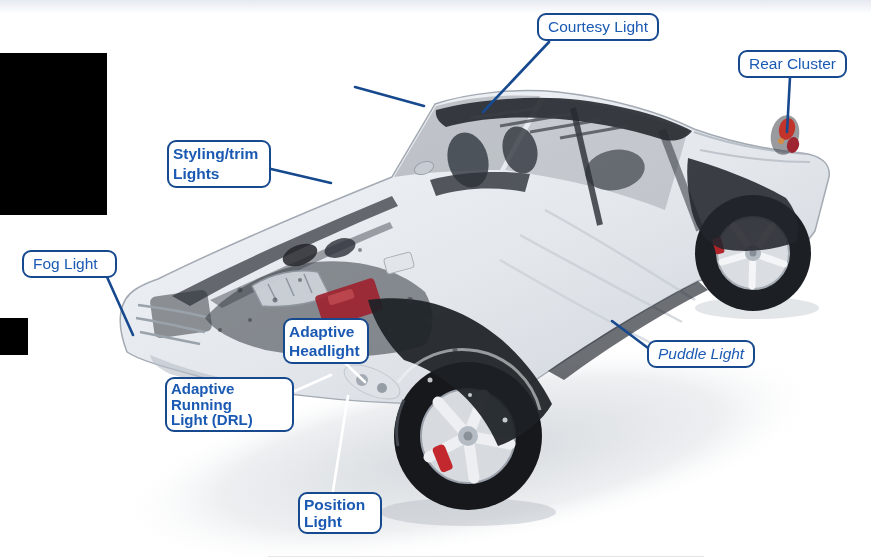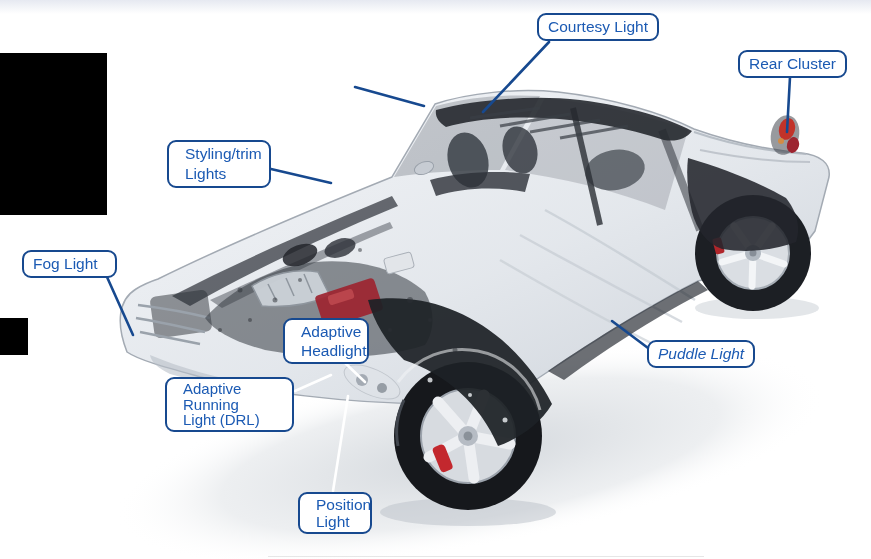--- a/index.html
+++ b/index.html
@@ -27,21 +27,21 @@
     border:2.5px solid var(--label-border,#17498f);
     border-radius:9px;
     color:var(--label-text,#1b5ab3);
     font-size:15.5px;line-height:20px;
     padding:2px 9px;
     text-align:left;
     white-space:nowrap;
     box-sizing:border-box;
   }
   .label span{display:block;}
-  .label.two{white-space:normal;padding:2px 16px;}
+  .label.two{white-space:normal;padding:2px 4px;font-weight:bold;}
   .label.compact{font-size:15px;line-height:15.5px;}
   .label.pos{line-height:17px;}
   .label.adp{line-height:19px;}
 </style>
 </head>
 <body>
 
 <div class="stage">
 
   <div class="top-band"></div>
@@ -206,18 +206,18 @@
   <div class="label" style="left:22px;top:250px;width:95px;">
     <span>Fog Light</span>
   </div>
   <div class="label two compact" style="left:165px;top:377px;width:129px;">
     <span>Adaptive Running</span>
     <span>Light (DRL)</span>
   </div>
   <div class="label" style="left:647px;top:340px;font-style:italic;">
     <span>Puddle Light</span>
   </div>
-  <div class="label two pos" style="left:298px;top:492px;width:74px;">
+  <div class="label two pos" style="left:298px;top:492px;width:84px;">
     <span>Position</span>
     <span>Light</span>
   </div>
 
 </div>
 
 </body></html>

